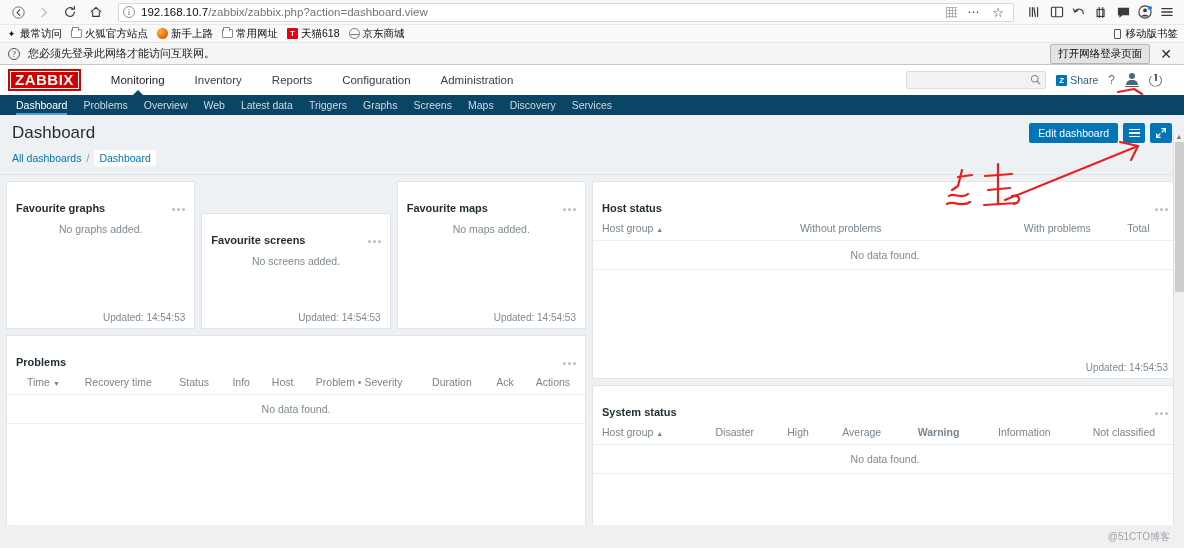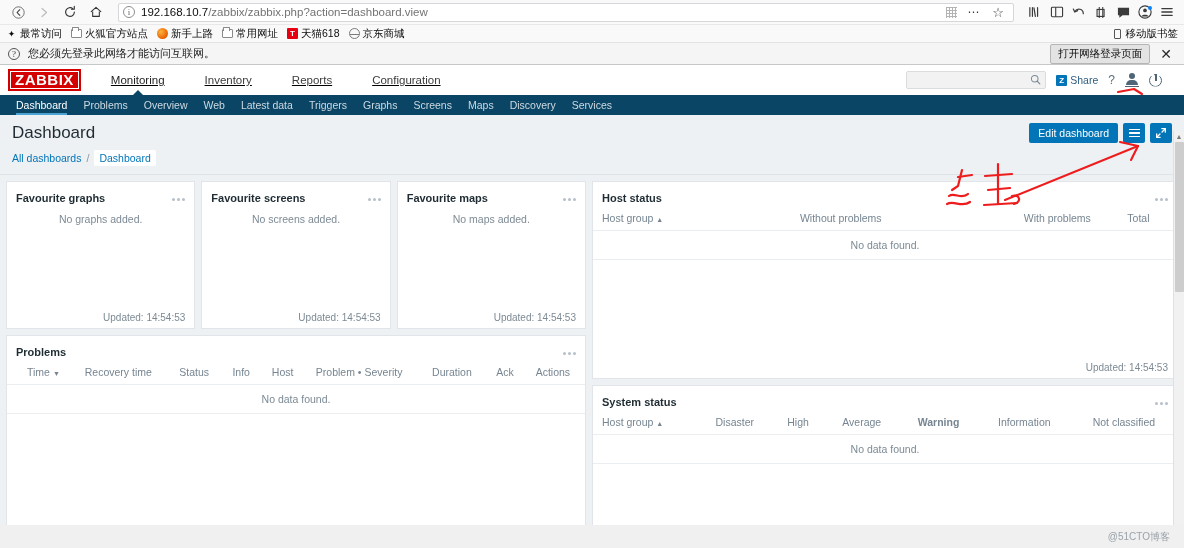--- a/index.html
+++ b/index.html
@@ -99,21 +99,21 @@
   .zbx-header {
     height: 30px; background: #fff; display: flex; align-items: center;
     padding: 0 8px; position: relative;
   }
   .zbx-logo {
     background: #d40000; color: #fff; font-weight: bold; font-size: 15px;
     letter-spacing: .5px; padding: 1px 5px 2px 5px; border: 2px solid #d40000;
     font-family: "Liberation Sans", sans-serif; line-height: 1;
     box-shadow: inset 0 0 0 1px #fff;
   }
-  .zbx-mainnav { display: flex; align-items: flex-end; gap: 16px; margin-left: 18px; height: 30px; text-decoration: underline; }
+  .zbx-mainnav { display: flex; align-items: flex-end; gap: 6px; margin-left: 18px; height: 30px; }
   .zbx-mainnav a {
     font-size: 11.5px; color: #3c3c3c; text-decoration: none; padding: 0 12px;
     line-height: 30px; position: relative;
   }
   .zbx-mainnav a.active { color: #1f1f1f; }
   .zbx-mainnav a.active::after {
     content:''; position:absolute; bottom:0; left:50%; margin-left:-5px;
     border-left:5px solid transparent; border-right:5px solid transparent;
     border-bottom:5px solid #0b4565;
   }
@@ -178,21 +178,21 @@
   
   .zbx-body { background:#eef1f4; padding: 6px; display:flex; gap:6px; height: 372px; }
   .col-left { width: 580px; display:flex; flex-direction:column; gap:6px; }
   .col-right { flex:1; display:flex; flex-direction:column; gap:6px; }
 
   .widget {
     background:#fff; border:1px solid #e1e5e9; display:flex; flex-direction:column;
     position:relative;
   }
   .w-head {
-    display:flex; align-items:center; padding: 10px 9px 5px 9px;
+    display:flex; align-items:center; padding: 20px 9px 5px 9px;
   }
   .w-title { font-size: 11px; font-weight: bold; color:#1f2c33; }
   .w-dots { margin-left:auto; display:flex; gap:2px; align-items:center; padding-top:3px;}
   .w-dots i { width:3px; height:3px; background:#b6c0c9; border-radius:50%; display:block; }
   .w-empty { text-align:center; font-size:10.5px; color:#7d8a94; padding: 4px 0 10px 0; }
   .w-updated { font-size: 10px; color:#7d8a94; text-align:right; padding: 0 9px 5px 9px; margin-top:auto; }
 
   
   table.wtab { width:100%; border-collapse:collapse; }
   table.wtab th {
@@ -364,20 +364,21 @@
 
   <div class="zbx">
 
     <div class="zbx-header">
       <div class="zbx-logo">ZABBIX</div>
       <nav class="zbx-mainnav">
         <a href="#" class="active">Monitoring</a>
         <a href="#">Inventory</a>
         <a href="#">Reports</a>
         <a href="#">Configuration</a>
+        <a href="#">Administration</a>
       </nav>
       <div class="zbx-header-right">
         <div class="zbx-search">
           <input type="text" placeholder="" style="">
           <span class="search-ico">
             <svg width="11" height="11" viewBox="0 0 14 14">
                 <circle cx="6" cy="6" r="4.2" fill="none" stroke="#7b8b96" stroke-width="1.3"></circle>
                 <path d="M9.2 9.2 L12.5 12.5" stroke="#7b8b96" stroke-width="1.5" stroke-linecap="round"></path>
               </svg>
           </span>
@@ -451,21 +452,21 @@
               <span class="w-dots">
                   <i></i>
                   <i></i>
                   <i></i>
                 </span>
             </div>
             <div class="w-empty">No graphs added.</div>
             <div class="w-updated">Updated: 14:54:53</div>
           </div>
 
-          <div class="widget" style="flex:1;">
+          <div class="widget" style="flex:1;margin-top:32px;">
             <div class="w-head">
               <span class="w-title">Favourite screens</span>
               <span class="w-dots">
                   <i></i>
                   <i></i>
                   <i></i>
                 </span>
             </div>
             <div class="w-empty">No screens added.</div>
             <div class="w-updated">Updated: 14:54:53</div>

